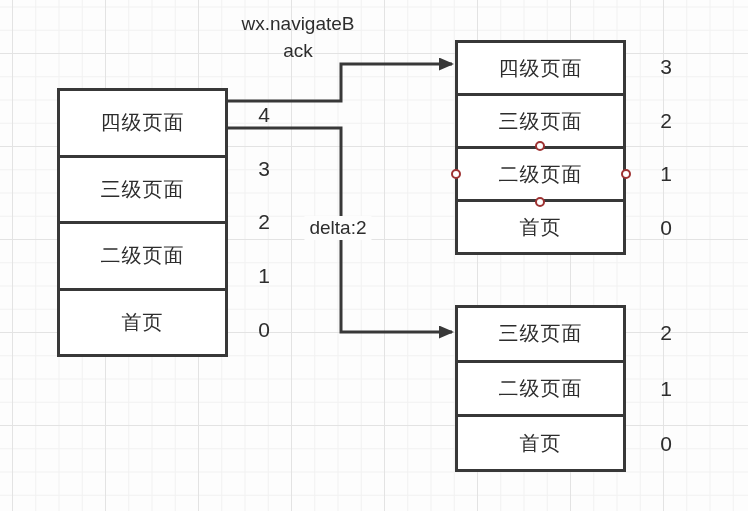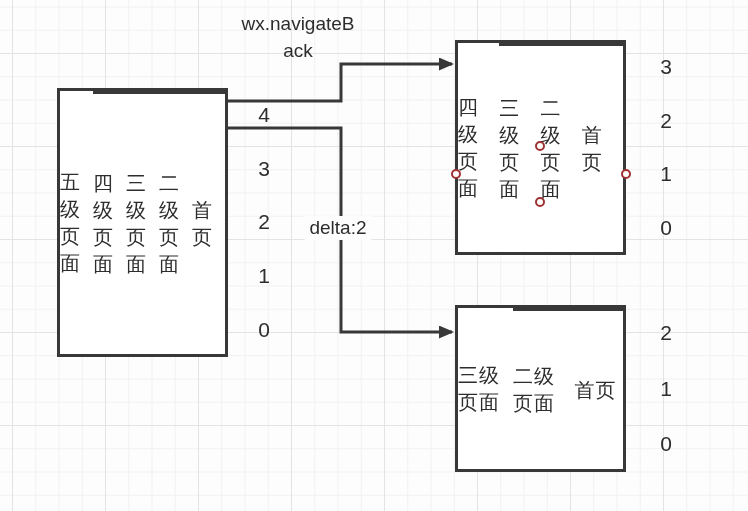--- a/index.html
+++ b/index.html
@@ -30,21 +30,21 @@
   .arrowhead { fill: var(--stroke, #383838); }
   .conn-label {
     position: absolute; transform: translate(-50%, -50%);
     background: var(--canvasBg, #fdfdfd); padding: 1px 5px;
     font-size: 19px; white-space: nowrap; color: var(--text, #2d2d2d);
   }
   .stack {
     position: absolute; box-sizing: border-box;
     border: 3px solid var(--stroke, #383838);
     background: var(--fill, #ffffff);
-    display: flex; 
+    display: flex; flex-direction: column;
   }
   .cell {
     flex: 1; display: flex; align-items: center; justify-content: center;
     font-size: 20px; letter-spacing: 1px; color: var(--text, #2d2d2d);
   }
   .cell + .cell { border-top: 3px solid var(--stroke, #383838); }
   .rail { position: absolute; display: flex; flex-direction: column; }
   .idx {
     flex: 1; display: flex; align-items: center; justify-content: center;
     font-size: 21px; color: var(--text, #2d2d2d);
@@ -72,23 +72,20 @@
         <path class="arrowhead" d="M0,0 L15,6.5 L0,13 Z"></path>
       </marker>
     </defs>
     <polyline class="connector" points="228,101 341,101 341,64 452,64" marker-end="url(#arrow)"></polyline>
     <polyline class="connector" points="228,128 341,128 341,332 452,332" marker-end="url(#arrow)"></polyline>
   </svg>
 
   <div class="conn-label" style="left:338px; top:228px;">delta:2</div>
 
   <div class="stack" style="left:57px; top:88px; width:171px; height:269px;">
-    <div class="cell">
-        <span>五级页面</span>
-      </div>
     <div class="cell">
         <span>四级页面</span>
       </div>
     <div class="cell">
         <span>三级页面</span>
       </div>
     <div class="cell">
         <span>二级页面</span>
       </div>
     <div class="cell">

